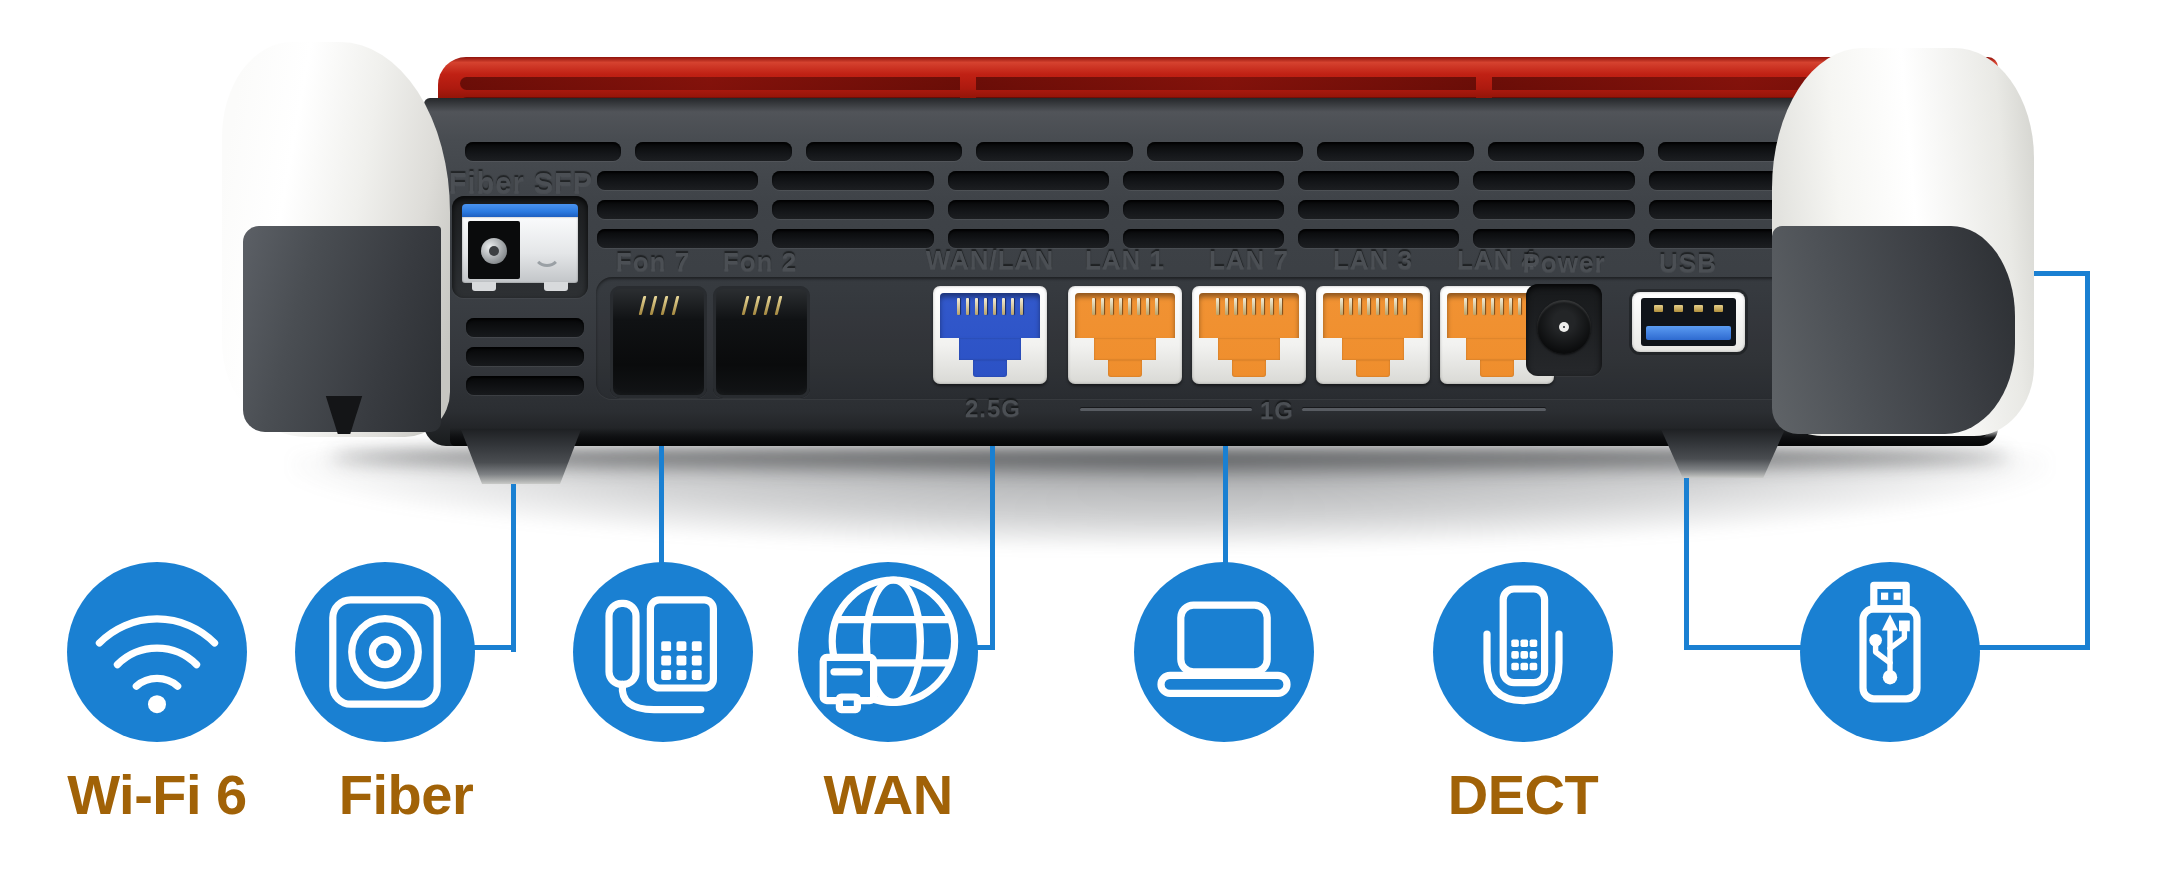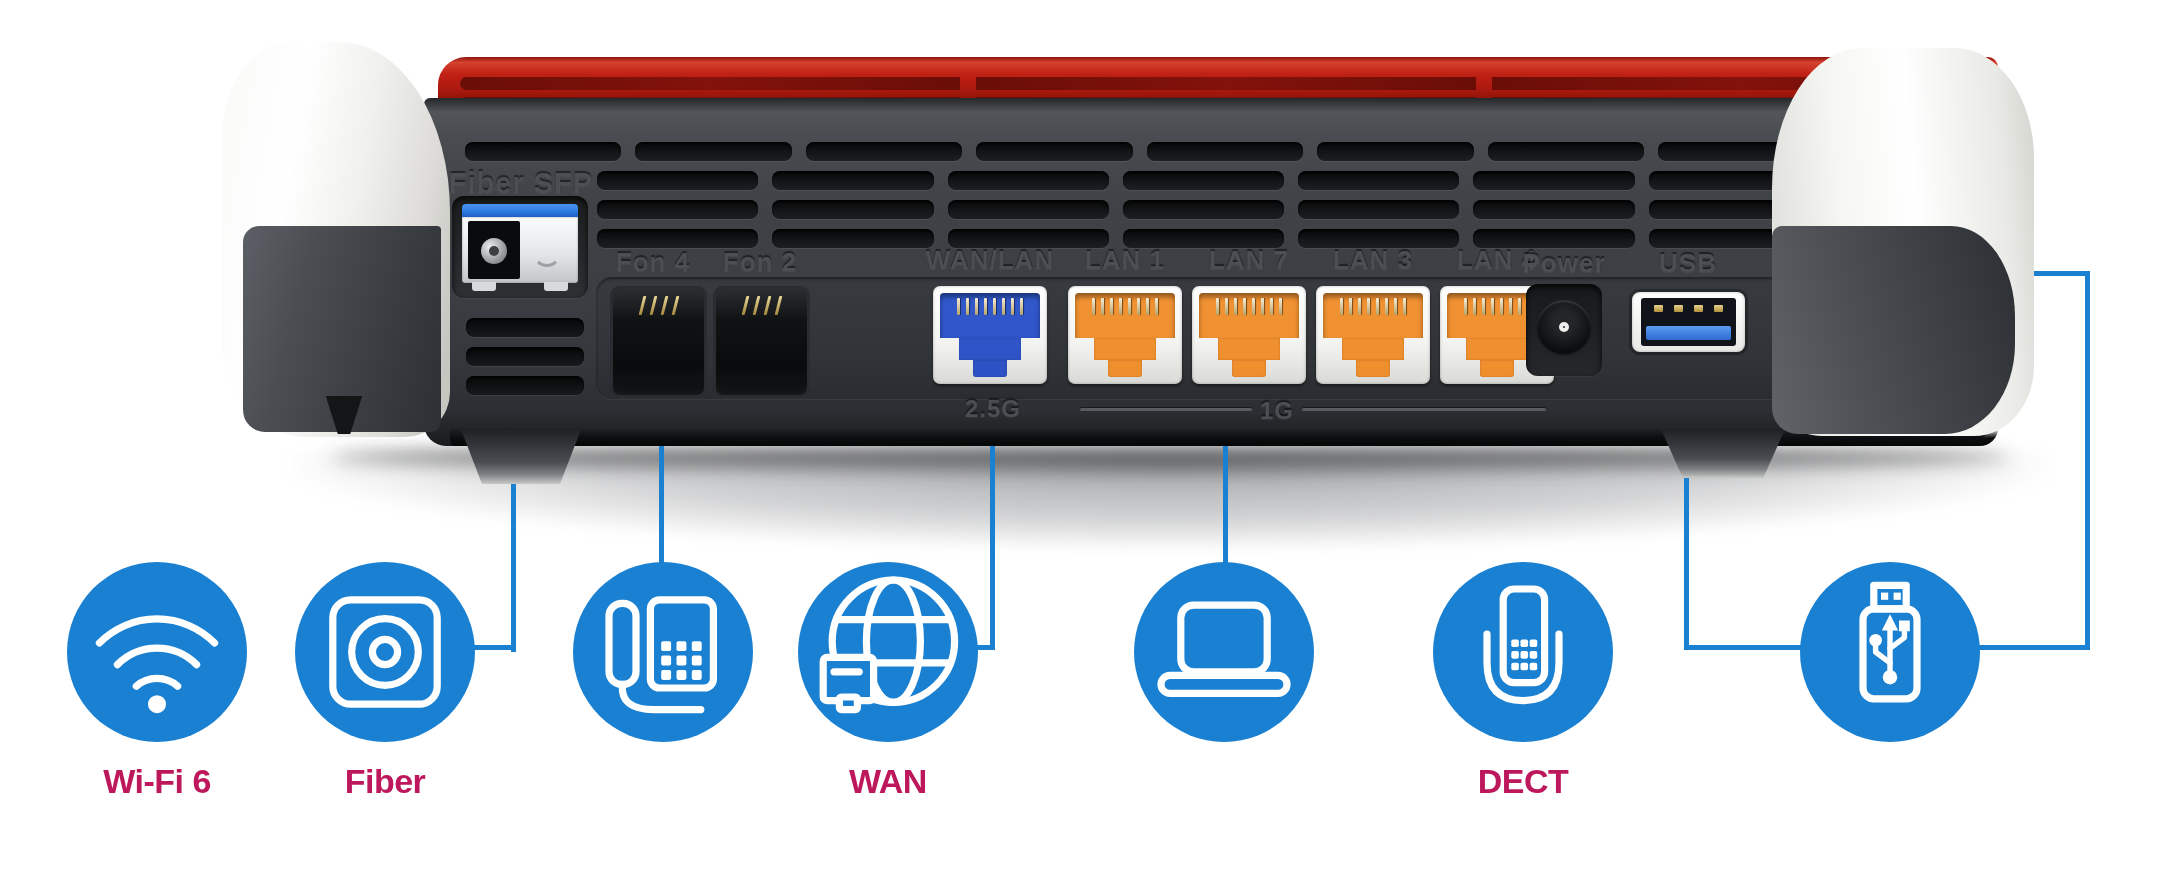--- a/index.html
+++ b/index.html
@@ -10,21 +10,21 @@
   
   .sh-contact{left:330px;top:444px;width:1680px;height:26px;background:rgba(25,27,29,.48);filter:blur(9px);border-radius:50%;z-index:1;}
   .sh-soft{left:290px;top:450px;width:1760px;height:100px;background:radial-gradient(ellipse at 50% 15%,rgba(75,78,82,.5) 0%,rgba(95,98,102,.28) 45%,rgba(120,122,126,0) 72%);filter:blur(6px);z-index:1;}
 
   
   .bl{position:absolute;background:#1a80d2;z-index:2;}
 
   
   .circle{position:absolute;top:562px;width:180px;height:180px;border-radius:50%;background:#1a80d2;z-index:2;}
   .circle svg{position:absolute;inset:0;}
-  .caption{position:absolute;top:762px;transform:translateX(-50%);font-size:34px;font-weight:700;color:#be185d;white-space:nowrap;letter-spacing:-.5px;z-index:2;}
+  .caption{position:absolute;top:762px;transform:translateX(-50%);font-size:56px;font-weight:700;color:#a16207;white-space:nowrap;letter-spacing:-.5px;z-index:2;}
 
   
   .cap{z-index:5;}
   .cap-left{left:222px;top:42px;width:228px;height:395px;border-radius:70px 110px 45px 85px / 95px 170px 45px 95px;background:linear-gradient(100deg,#fbfbfa 8%,#ffffff 30%,#f0f0ed 55%,#dddcd8 78%,#c6c6c1 94%);}
   .cap-right{left:1772px;top:48px;width:262px;height:388px;border-radius:90px 80px 60px 50px / 140px 110px 70px 50px;background:linear-gradient(265deg,#d2d2cd 0%,#e9e9e5 14%,#ffffff 45%,#f6f6f3 70%,#e2e2de 92%);}
 
   .red-top{left:438px;top:57px;width:1560px;height:78px;z-index:3;border-radius:28px 10px 0 0;
     background:linear-gradient(180deg,#8f130c 0%,#d5422f 7%,#c02114 22%,#ad1a0f 40%,#951509 52%,#d84835 64%,#bc1f12 80%,#8a1108 97%);}
   .red-groove{position:absolute;left:22px;right:10px;height:13px;border-radius:7px;
     background:repeating-linear-gradient(90deg,#5e0b06 0px,#7a100a 250px,#5e0b06 500px,rgba(0,0,0,0) 500px,rgba(0,0,0,0) 516px);opacity:.85;}
@@ -174,21 +174,21 @@
       <div class="slot"></div>
       <div class="slot"></div>
     </div>
   <div class="mini-slot" style="top:318px"></div>
   <div class="mini-slot" style="top:347px"></div>
   <div class="mini-slot" style="top:376px"></div>
 
   <div class="abs port-recess"></div>
 
   <div class="engraved lbl-lg" style="left:521px;top:167px">Fiber SFP</div>
-  <div class="engraved lbl" style="left:653px;top:247px">Fon 4</div>
+  <div class="engraved lbl" style="left:653px;top:247px">Fon 7</div>
   <div class="engraved lbl" style="left:760px;top:247px">Fon 2</div>
   <div class="engraved lbl" style="left:990px;top:245px">WAN/LAN</div>
   <div class="engraved lbl" style="left:1125px;top:245px">LAN 1</div>
   <div class="engraved lbl" style="left:1249px;top:245px">LAN 7</div>
   <div class="engraved lbl" style="left:1373px;top:245px">LAN 3</div>
   <div class="engraved lbl" style="left:1497px;top:245px">LAN 4</div>
   <div class="engraved lbl" style="left:1564px;top:248px">Power</div>
   <div class="engraved lbl" style="left:1688px;top:248px">USB</div>
   <div class="engraved lbl-speed" style="left:993px;top:395px">2.5G</div>
   <div class="engraved lbl-speed" style="left:1277px;top:397px">1G</div>
@@ -417,17 +417,17 @@
       <g fill="#ffffff" stroke="none">
         <path d="M50 29 L45.5 38 H54.5 Z"></path>
         <circle cx="42" cy="43.5" r="3.5"></circle>
         <rect x="55" y="32.5" width="6" height="6"></rect>
         <circle cx="50" cy="64" r="4"></circle>
       </g>
     </svg>
   </div>
 
   <div class="caption" style="left:157px">Wi-Fi 6</div>
-  <div class="caption" style="left:385px">Fiber</div>
+  <div class="caption" style="left:406px">Fiber</div>
   <div class="caption" style="left:888px">WAN</div>
   <div class="caption" style="left:1523px">DECT</div>
 
 </div>
 
 </body></html>

